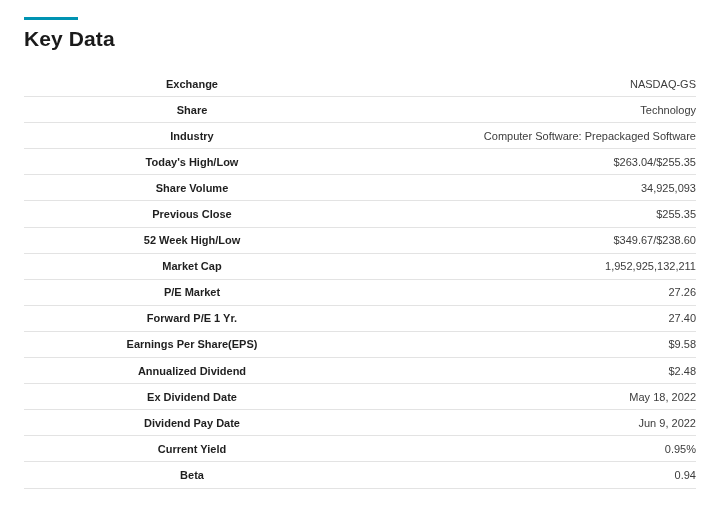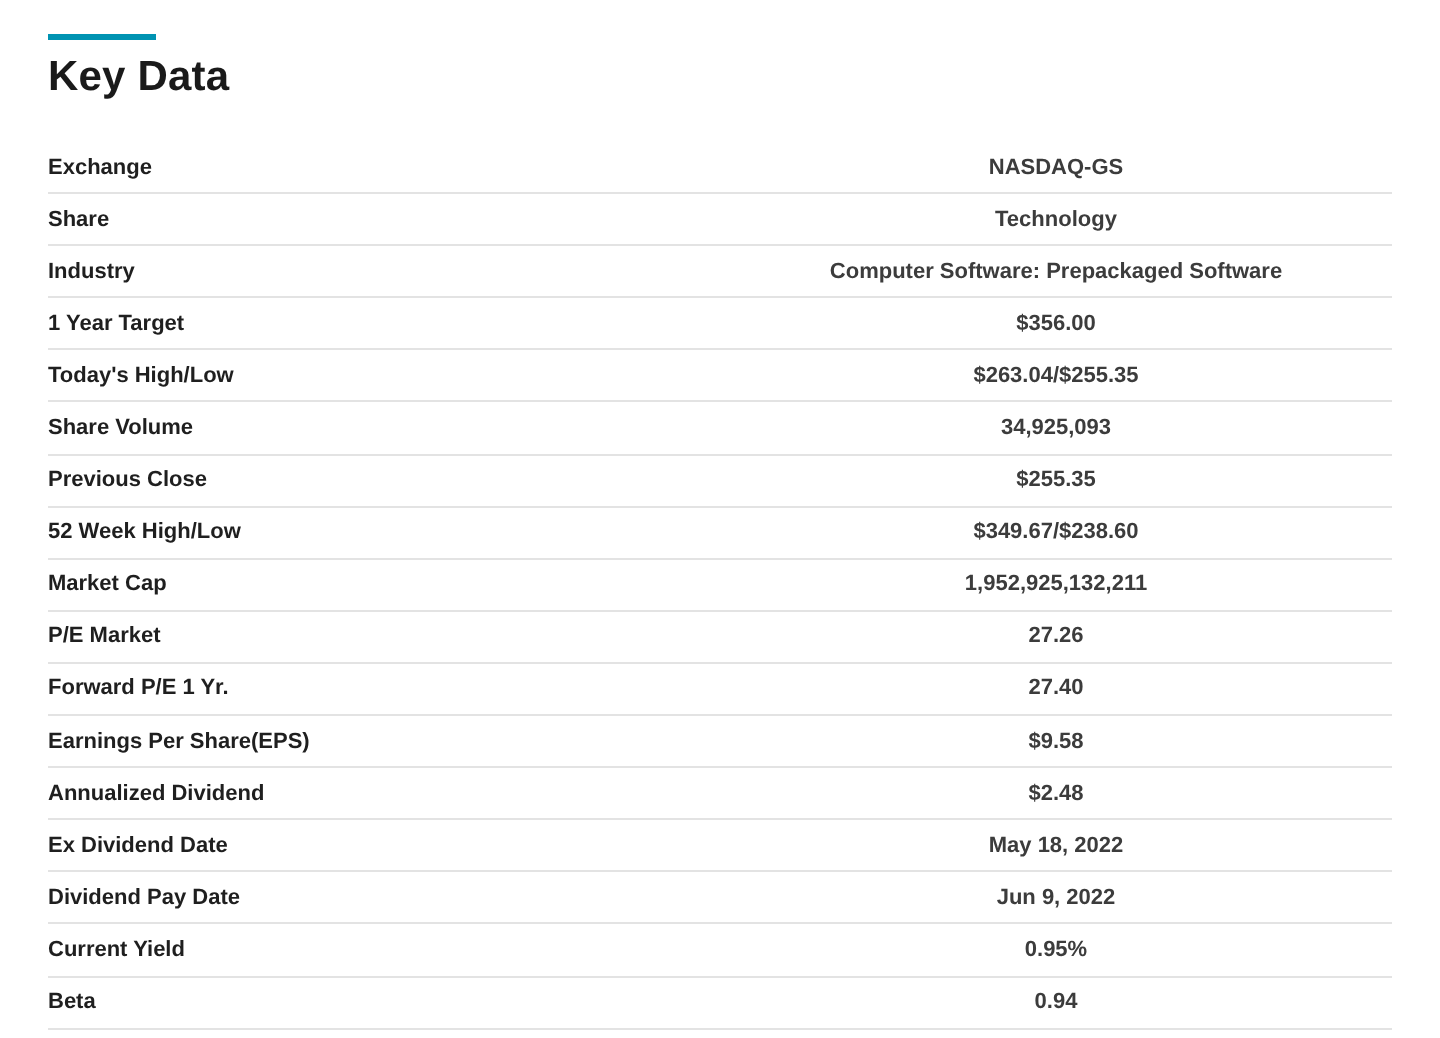--- a/index.html
+++ b/index.html
@@ -53,29 +53,29 @@
   .kv-row td {
     border-bottom: 1px solid #e3e3e3;
     padding: 0 0 0 0;
     vertical-align: middle;
     height: 25.1px;
   }
   .kv-label {
     font-size: 11px;
     font-weight: bold;
     color: #1f1f1f;
-    text-align: left;
+    text-align: center;
     white-space: nowrap;
     margin-left: 32px;
   }
   .kv-value {
     font-size: 11px;
-    font-weight: bold;
+    font-weight: normal;
     color: #3c3c3c;
-    text-align: center;
+    text-align: right;
     white-space: nowrap;
   }
 </style>
 </head>
 <body>
 
 <div class="panel">
   <div class="accent-bar"></div>
   <h1 class="panel-title">Key Data</h1>
 
@@ -85,24 +85,20 @@
         <td class="kv-label">Exchange</td>
         <td class="kv-value">NASDAQ-GS</td>
       </tr>
       <tr class="kv-row">
         <td class="kv-label">Share</td>
         <td class="kv-value">Technology</td>
       </tr>
       <tr class="kv-row">
         <td class="kv-label">Industry</td>
         <td class="kv-value">Computer Software: Prepackaged Software</td>
-      </tr>
-      <tr class="kv-row">
-        <td class="kv-label">1 Year Target</td>
-        <td class="kv-value">$356.00</td>
       </tr>
       <tr class="kv-row">
         <td class="kv-label">Today's High/Low</td>
         <td class="kv-value">$263.04/$255.35</td>
       </tr>
       <tr class="kv-row">
         <td class="kv-label">Share Volume</td>
         <td class="kv-value">34,925,093</td>
       </tr>
       <tr class="kv-row">

